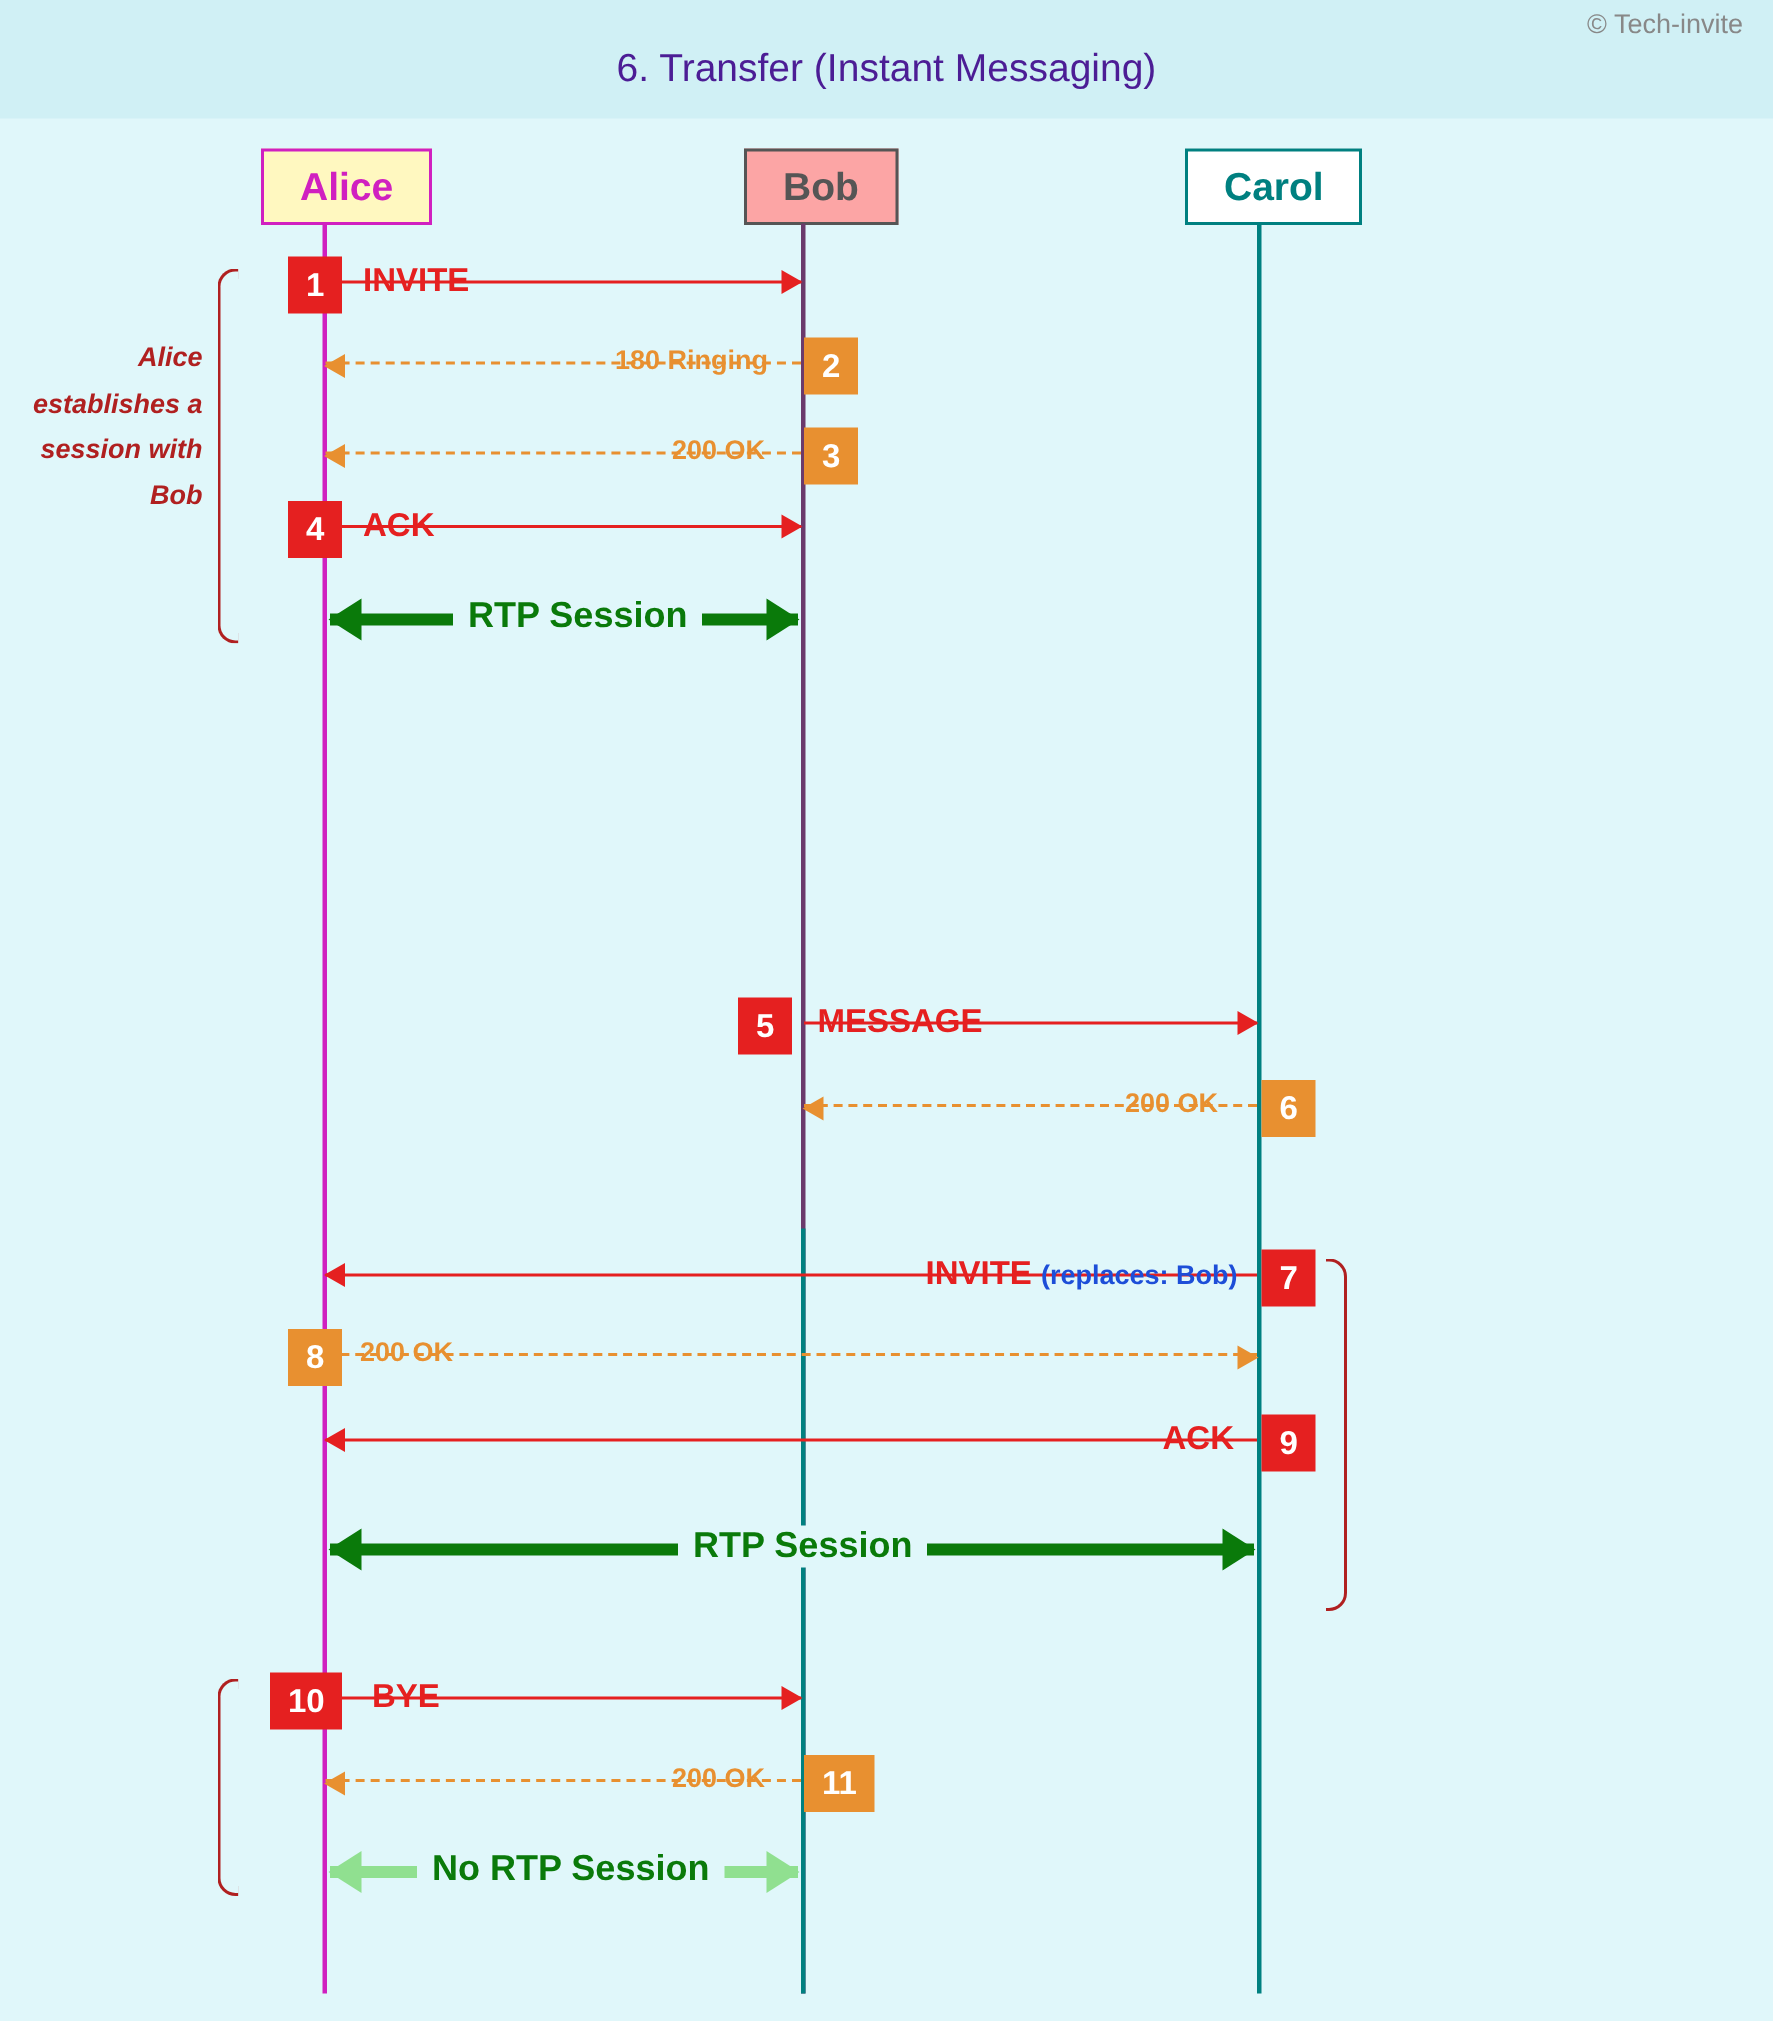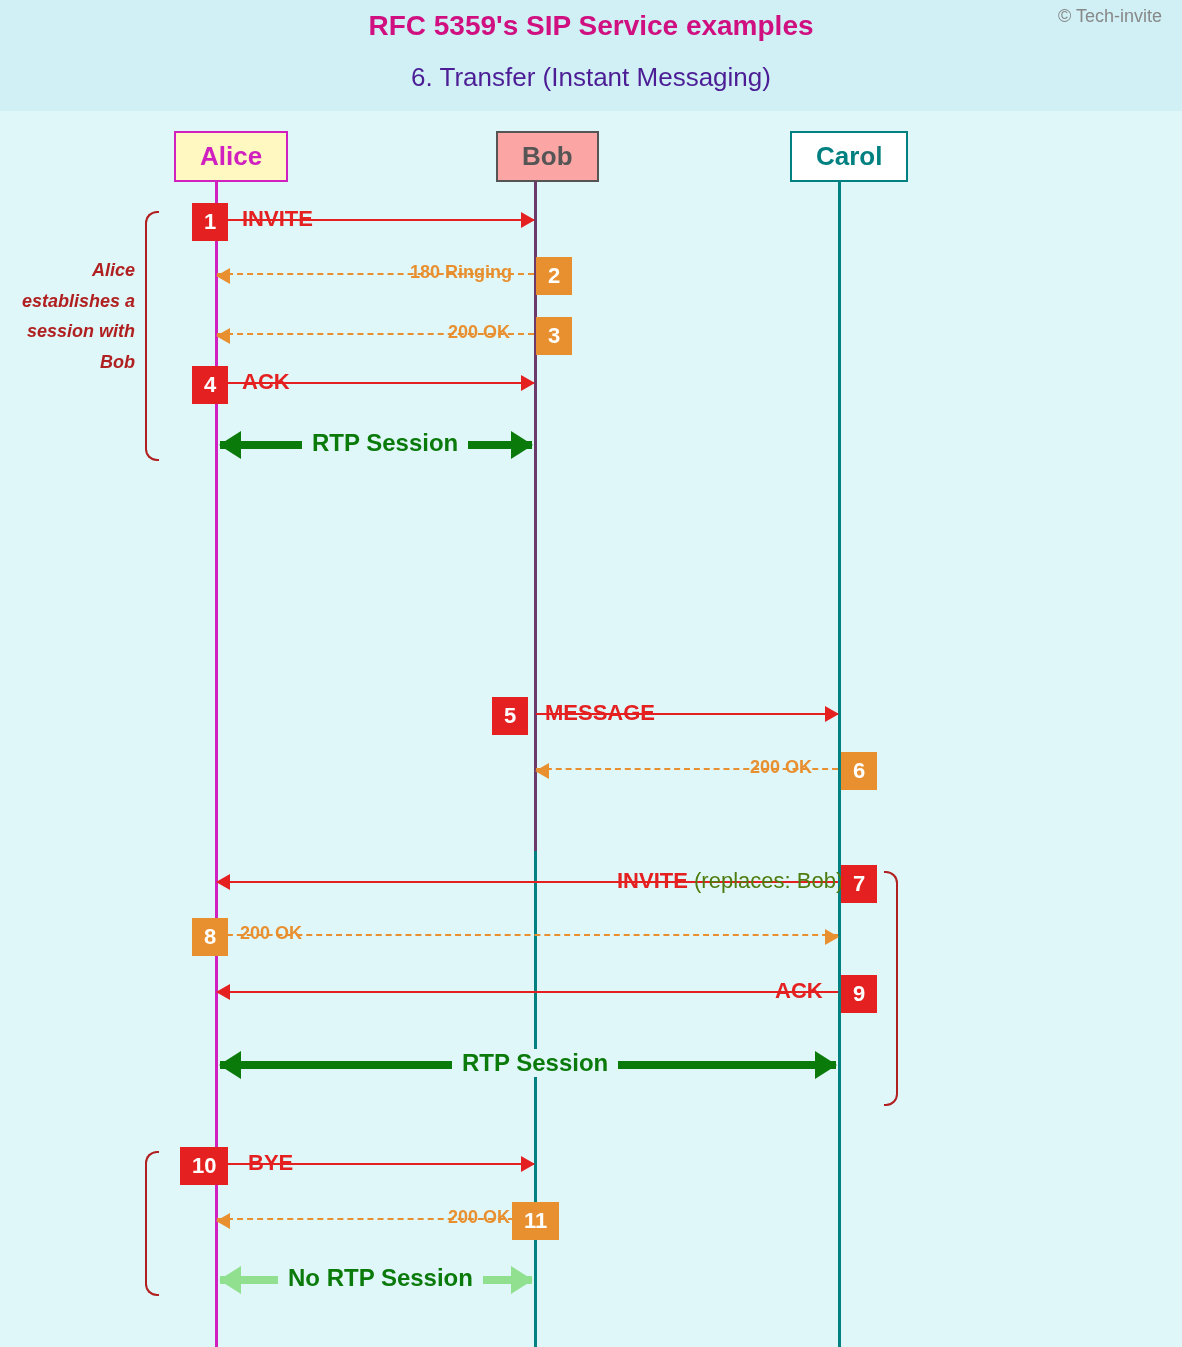--- a/index.html
+++ b/index.html
@@ -31,28 +31,27 @@
 .rtp-l{position:absolute;left:-1px;top:-10px;width:0;height:0;border-right:22px solid #0a7a0a;border-top:14px solid transparent;border-bottom:14px solid transparent}
 .rtp-r{position:absolute;right:-1px;top:-10px;width:0;height:0;border-left:22px solid #0a7a0a;border-top:14px solid transparent;border-bottom:14px solid transparent}
 .rtp-lbl{color:#0a7a0a;font-weight:bold;font-size:24px}
 .nortp{background:#90e090}
 .nortp .rtp-l{border-right-color:#90e090}
 .nortp .rtp-r{border-left-color:#90e090}
 .note{position:absolute;color:#b02020;font-style:italic;font-size:18px;font-weight:bold;line-height:1.7}
 .note-r{text-align:right}
 .brace{position:absolute;width:14px;border:2px solid #b02020;border-right:none;border-radius:12px 0 0 12px}
 .brace-r{border-left:none;border-right:2px solid #b02020;border-radius:0 12px 12px 0}
-.gray-sm{color:#4d7c0f;font-size:22px;font-weight:normal}
+.gray-sm{color:#1d4ed8;font-size:18px;font-weight:bold}
 .dash{background:none;border-top:2px dashed}
 </style>
 </head>
 <body>
 
 <div class="header">
-  <div class="title">RFC 5359's SIP Service examples</div>
   <div class="subtitle">6. Transfer (Instant Messaging)</div>
   <div class="copyright">© Tech-invite</div>
 </div>
 
 <div class="diagram">
 
   <div class="actor-box actor-alice">Alice</div>
   <div class="actor-box actor-bob">Bob</div>
   <div class="actor-box actor-carol">Carol</div>
 
@@ -130,21 +129,21 @@
 
   <div class="msg msg-red" style="top:1052px;left:217px;width:317px">
       <div class="arr-r" style="color:#e52020"></div>
     </div>
   <div class="num" style="top:1036px;left:180px">10</div>
   <div class="lbl lbl-red" style="top:1039px;left:248px">BYE</div>
 
   <div class="msg dash" style="top:1107px;left:217px;width:317px;border-color:#e89030">
       <div class="arr-l" style="color:#e89030"></div>
     </div>
-  <div class="num num-o" style="top:1091px;left:512px">11</div>
+  <div class="num num-o" style="top:1091px;left:536px">11</div>
   <div class="lbl lbl-or" style="top:1096px;left:448px">200 OK</div>
 
   <div class="rtp nortp" style="top:1165px;left:220px;width:312px">
       <div class="rtp-l"></div>
       <div class="rtp-r"></div>
     </div>
   <div class="lbl rtp-lbl" style="top:1153px;left:278px;background:#e0f7fa;padding:0 10px">No RTP Session</div>
 
   <div class="brace" style="top:100px;left:145px;height:250px"></div>
   <div class="note note-r" style="top:144px;left:20px;width:115px">Alice establishes a session with Bob</div>

